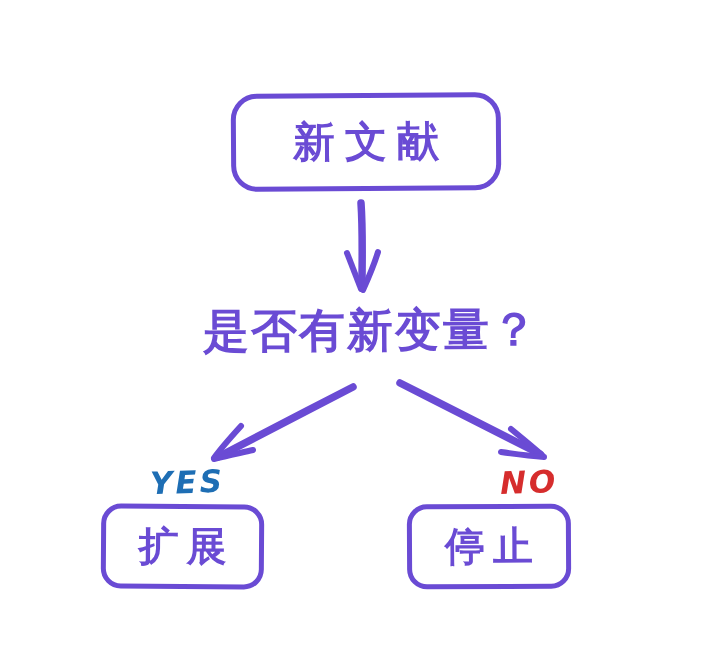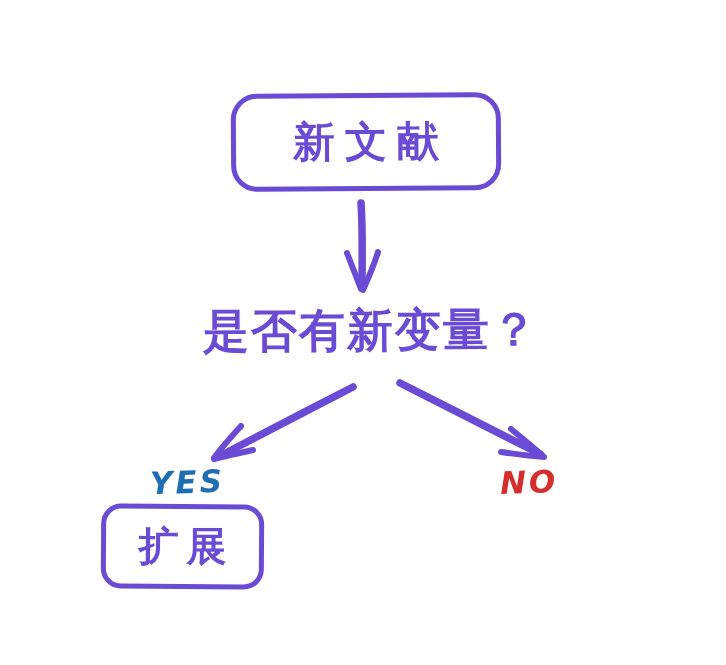--- a/index.html
+++ b/index.html
@@ -130,14 +130,17 @@
   </svg>
 
   <div class="decision-text">是否有新变量？</div>
 
   <div class="branch-label yes">YES</div>
   <div class="branch-label no">NO</div>
 
   <div class="node node-expand">
     <span>扩展</span>
   </div>
+  <div class="node node-stop">
+    <span>停止</span>
+  </div>
 
 </div>
 
 </body></html>

